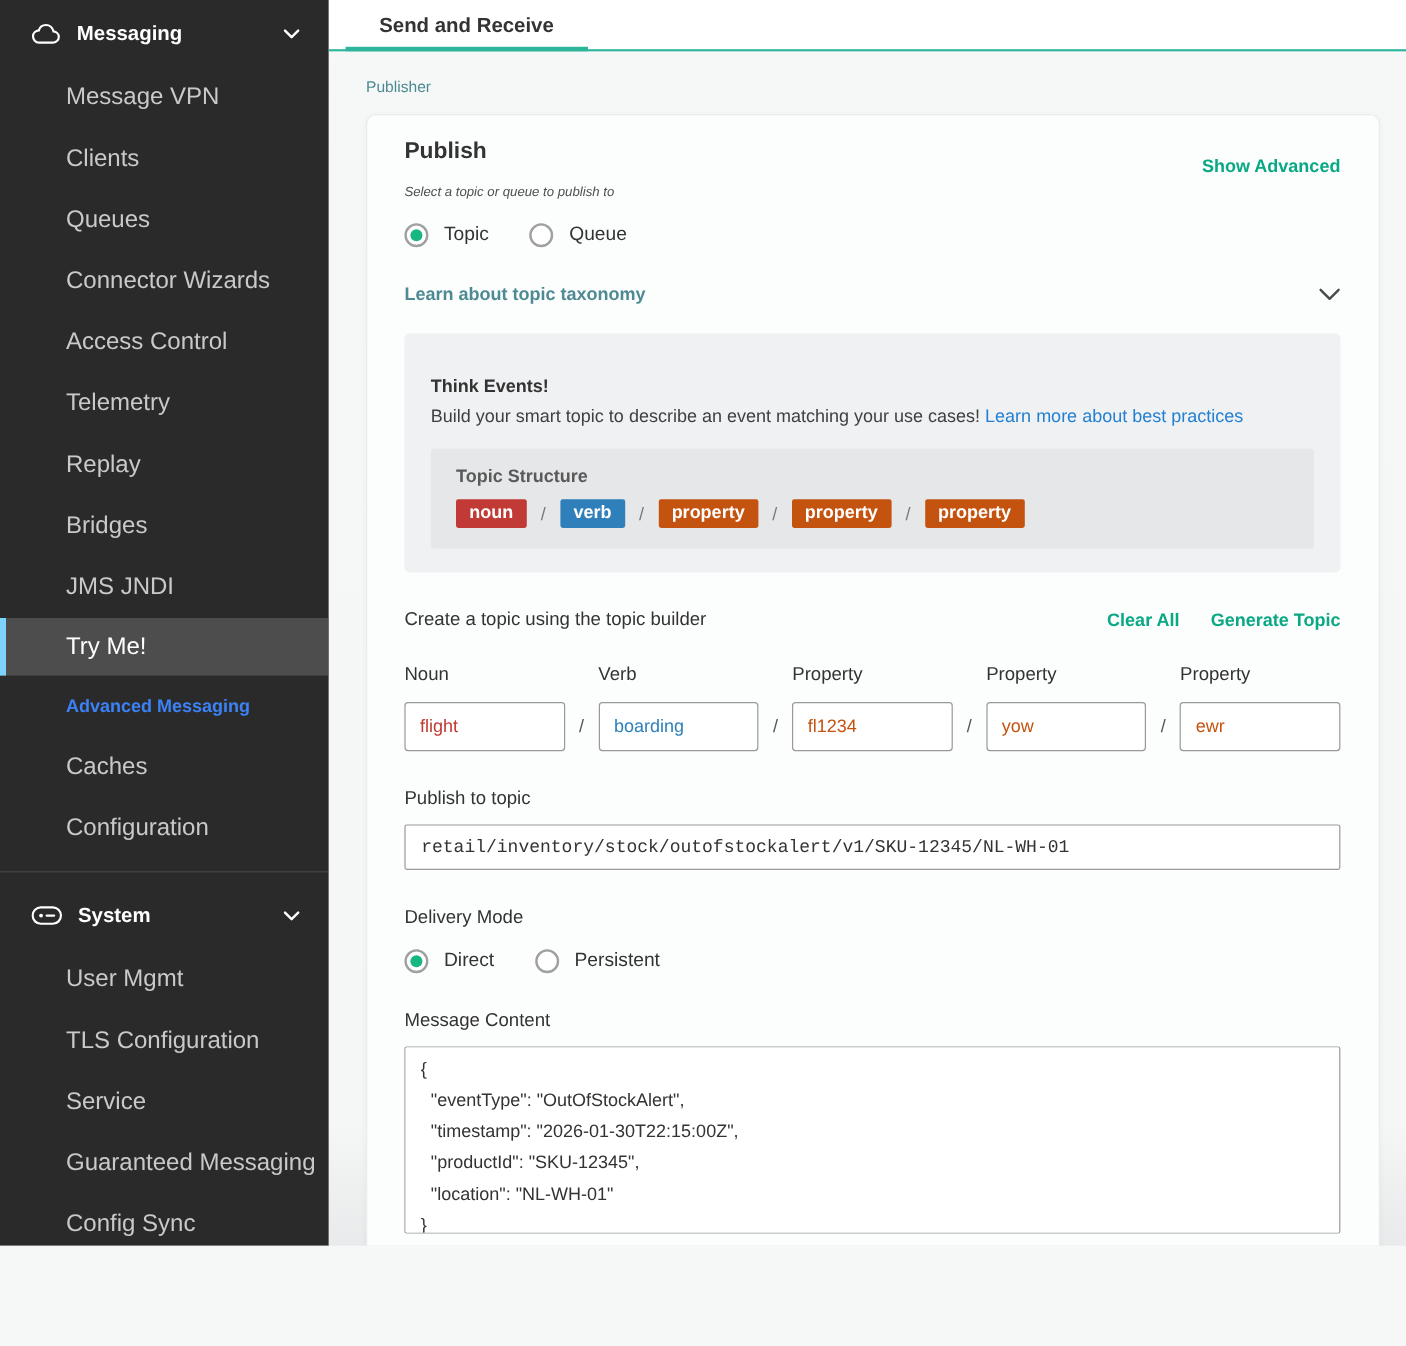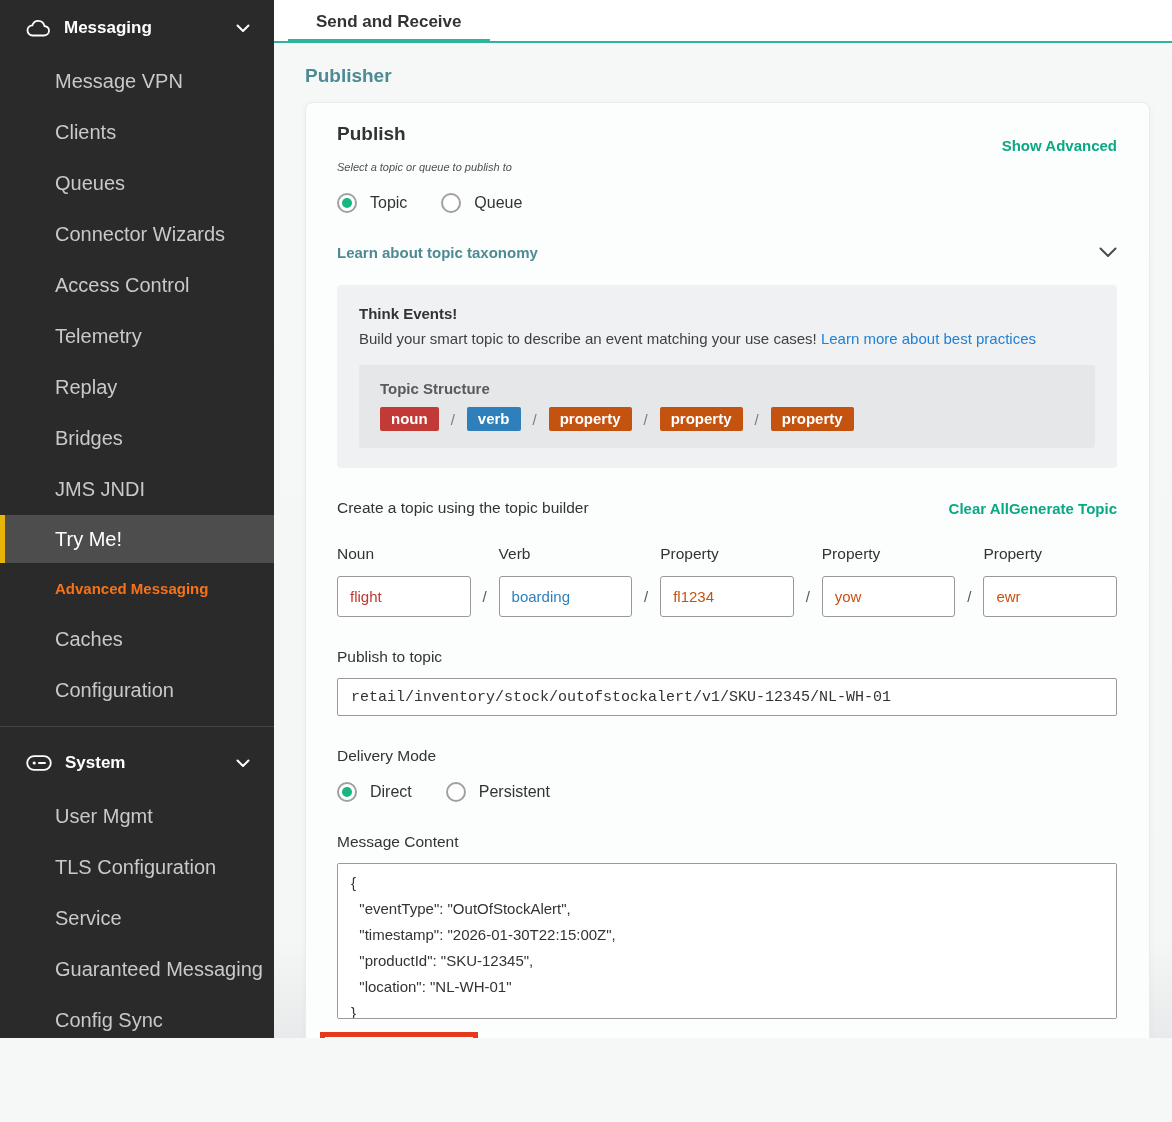--- a/index.html
+++ b/index.html
@@ -22,41 +22,41 @@
     cursor:pointer;
   }
   .side-header .hicon{display:flex;align-items:center;margin-right:13px;}
   .side-header .chev{margin-left:auto;display:flex;align-items:center;}
   .side-item{
     height:51px;display:flex;align-items:center;
     padding-left:55px;font-size:20px;color:#c9c9c9;cursor:pointer;
   }
   .side-item.selected{
     height:48px;background:#4d4d4d;color:#fff;
-    border-left:5px solid #eab308;padding-left:50px;
-  }
-  .side-item.sub{font-size:15px;font-weight:700;color:#f97316;}
+    border-left:5px solid #7dd3fc;padding-left:50px;
+  }
+  .side-item.sub{font-size:15px;font-weight:700;color:#3b82f6;}
   .side-divider{border-top:1px solid #454545;margin-top:10px;}
 
   
   .main{flex:1;display:flex;flex-direction:column;min-width:0;}
   .tabbar{
     background:#ffffff;border-bottom:2px solid #2cb59b;display:flex;
   }
   .tab{
     margin-left:14px;padding:12px 28px 7px 28px;margin-bottom:-2px;
     font-size:17px;font-weight:700;color:#333;
     border-bottom:4px solid #2cb59b;cursor:pointer;
   }
   .content{
     flex:1;padding:20px 22px 0 31px;
     background:linear-gradient(180deg,#f5f8f7 0%,#f4f7f6 90%,#e9eaeb 100%);
     overflow:hidden;
   }
-  .publisher-title{font-size:19px;font-weight:700;color:#4e8a93;margin:2px 0 15px 0;}
+  .publisher-title{font-size:13px;font-weight:400;color:#4e8a93;margin:2px 0 15px 0;}
 
   .card{
     background:#fcfdfd;border:1px solid #e8edeb;border-radius:8px;
     box-shadow:0 2px 6px rgba(60,80,80,0.06);
     padding:20px 32px 14px 31px;
   }
 
   .card-head{display:flex;align-items:flex-start;}
   .card-title{font-size:19px;font-weight:700;color:#333;}
   .link-green{
@@ -78,39 +78,39 @@
   .radio-label{font-size:16px;color:#333;margin:0 34px 0 13px;cursor:pointer;}
   .radio-label.last{margin-right:0;}
 
   .tax-row{display:flex;align-items:center;margin-top:31px;}
   .tax-link{color:#4e8a93;font-size:15px;font-weight:700;cursor:pointer;}
   .tax-row .chev{margin-left:auto;cursor:pointer;display:flex;}
 
   .info-box{
     background:#f0f1f3;border-radius:4px;margin-top:24px;padding:20px 22px 20px 22px;
   }
-  .think-title{font-size:15px;font-weight:700;color:#333;}
+  .think-title{font-size:15px;font-weight:700;color:#333;margin-top:16px;}
   .think-text{font-size:15px;color:#3f3f3f;margin-top:8px;}
   .link-blue{color:#2380d2;cursor:pointer;text-decoration:none;}
   .inner-box{
     background:#e6e7e9;border-radius:3px;margin-top:18px;padding:15px 21px 17px 21px;
   }
   .structure-title{font-size:15px;font-weight:700;color:#5a5a5a;}
   .badge-row{display:flex;align-items:center;margin-top:10px;}
   .badge{
     color:#fff;font-size:15px;font-weight:700;padding:3px 11px 4px 11px;border-radius:2px;
   }
   .badge.noun{background:#c13a35;}
   .badge.verb{background:#2f7fba;}
   .badge.prop{background:#c55310;}
   .slash{color:#7a7a7a;font-size:15px;margin:0 12px;}
 
   .builder-head{display:flex;align-items:center;margin-top:31px;}
   .builder-title{font-size:15.5px;color:#333;}
-  .builder-links{margin-left:auto;display:flex;}
+  .builder-links{margin-left:auto;display:flex;gap:26px;}
   .builder-links .link-green{font-weight:600;}
 
   .fields-row{display:flex;margin-top:28px;}
   .fcol{flex:1;display:flex;flex-direction:column;min-width:0;}
   .flabel{font-size:15.5px;color:#333;margin-bottom:13px;}
   .finput{
     height:41px;box-sizing:border-box;border:1px solid #999;border-radius:3px;
     background:#fff;padding:0 12px;font-size:15px;width:100%;
     font-family:"Liberation Sans", sans-serif;outline:none;
   }

